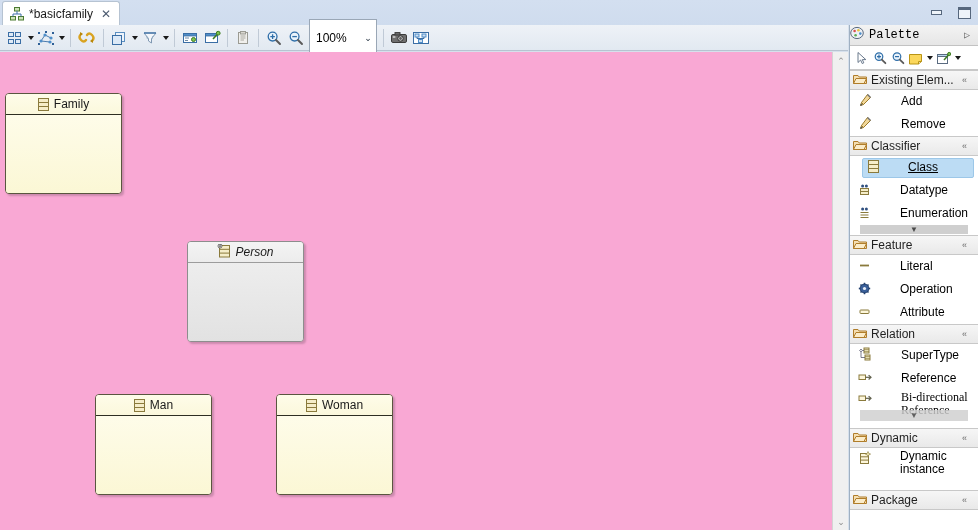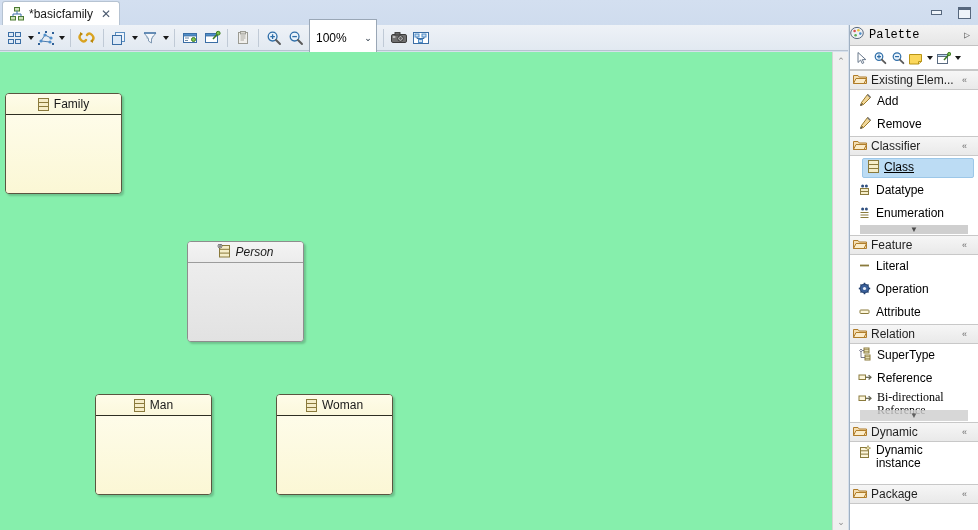--- a/index.html
+++ b/index.html
@@ -73,21 +73,21 @@
   }
   .zoom-combo .zv { flex: 1; padding-left: 6px; font-size: 12px; }
   .zoom-combo .zarrow {
     width: 16px; display: flex; align-items: center; justify-content: center;
     font-size: 9px; color: #22303f;
   }
 
   
   .canvas {
     position: absolute; left: 0; top: 52px; width: 832px; height: 478px;
-    background: #86efac;
+    background: #f9a8d4;
     overflow: hidden;
   }
 
   .node {
     position: absolute;
     border: 1px solid #4a4a3a;
     border-radius: 4px;
     box-shadow: 2px 2px 2px rgba(0,0,0,.18);
     overflow: hidden;
   }
@@ -157,21 +157,21 @@
     cursor: pointer;
   }
   .pal-group .gname { flex: 1; color: #1f1f1f; white-space: nowrap; overflow: hidden; }
   .pal-group .gcollapse { width: 16px; color: #6b6b6b; font-size: 9px; letter-spacing: -1px; }
   .pal-item {
     height: 23px; display: flex; align-items: center; gap: 5px;
     padding-left: 8px;
     cursor: pointer; font-size: 12px; white-space: nowrap;
   }
   .pal-item.multiline { height: 32px; }
-  .pal-item .ilabel { line-height: 1.1; }
+  .pal-item .ilabel { line-height: 1.1; margin-left: 24px; }
   .pal-item.selected {
     background: #bcdcf4;
     border: 1px solid #9cc7e8;
     border-radius: 2px;
     margin: 0 4px 0 12px;
     padding-left: 5px;
     height: 20px;
   }
   .pal-item-wrap { position: relative; display: flex; align-items: center; }
   .pal-scrolldown {
@@ -631,21 +631,21 @@
           <path d="M7.5 6.3 L12.5 6.3" stroke="#5f5f4a" stroke-width="1.2"></path>
           <path d="M10.6 4.1 L13 6.3 L10.6 8.5" fill="none" stroke="#5f5f4a" stroke-width="1.2"></path>
         </svg>
       </span>
       <span class="ilabel" style="white-space:normal; width:88px;">Bi-directional Reference</span>
     </div>
     <div style="position:relative; height:0;">
       <div class="pal-scroll-overlay" style="top:-12px;">▼</div>
     </div>
 
-    <div class="pal-group" style="margin-top:0;">
+    <div class="pal-group" style="margin-top:6px;">
       <span>
         <svg width="14" height="12" viewBox="0 0 14 12">
           <path d="M0.5 2.5 L5 2.5 L6.2 4 L13.5 4 L13.5 10.5 L0.5 10.5 Z" fill="#f5deb0" stroke="#b07d2a"></path>
           <path d="M0.5 10.5 L3 5.5 L13.5 5.5 L11 10.5 Z" fill="#fbecc9" stroke="#b07d2a"></path>
         </svg>
       </span>
       <span class="gname">Dynamic</span>
       <span class="gcollapse">«</span>
     </div>
     <div class="pal-item multiline" style="align-items:flex-start; padding-top:2px;">

